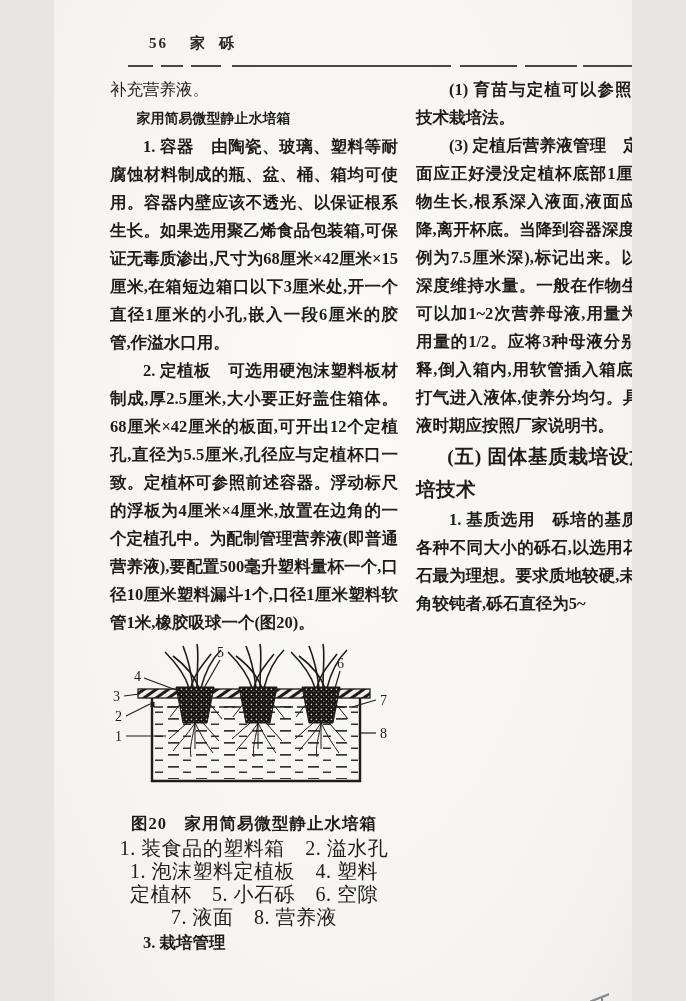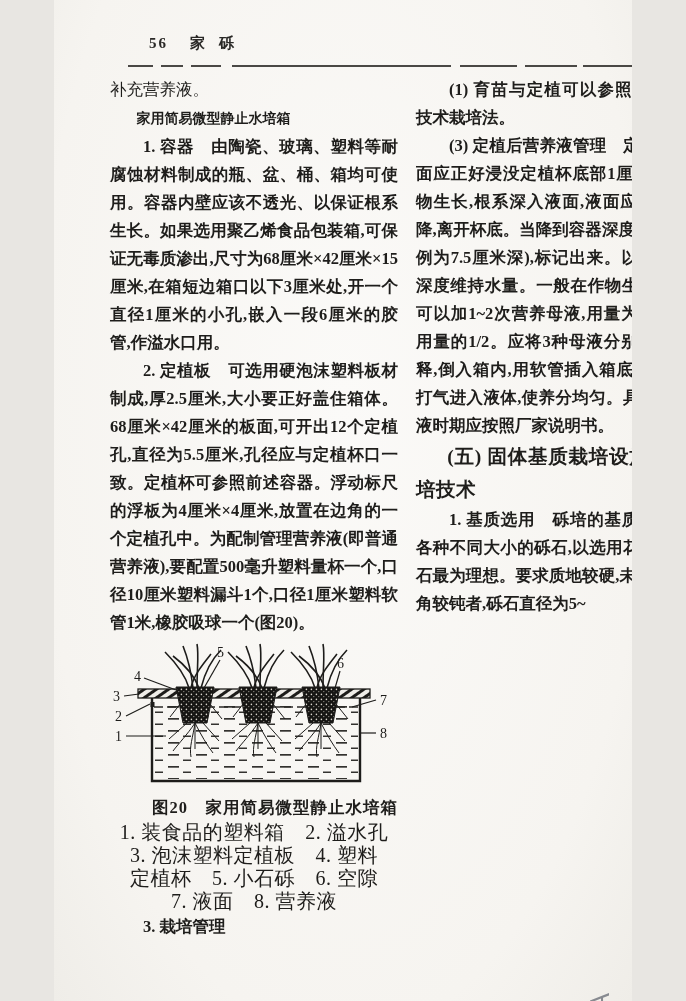--- a/index.html
+++ b/index.html
@@ -38,21 +38,21 @@
   .col p { margin:0; }
   .indent { text-indent:2em;font-weight:bold; }
   .sub-heading { margin:0; font-size:14px; font-weight:700; text-indent:1.9em; line-height:29px; }
   .section-heading {
     margin:13px 0 5px; font-size:19.5px; font-weight:700;
     line-height:33px; text-indent:1.6em; letter-spacing:0.5px;
   }
   .gravel-heading { margin:4px 0 2px; font-size:16.5px; font-weight:700; text-indent:1em; }
   .fig { margin:6px 0 0; text-align:center; }
   .fig svg { display:block; margin:0 auto; }
-  .fig-caption { font-weight:700; font-size:16.5px; line-height:26px; margin-top:2px; letter-spacing:1px;text-align:right; }
+  .fig-caption { font-weight:700; font-size:16.5px; line-height:26px; margin-top:18px; letter-spacing:1px; }
   .fig-legend { font-size:20px; line-height:23px; letter-spacing:0.5px; }
   .manage-line { margin-top:8px; }
   .watermark {
     position:absolute; right:16px; bottom:10px;
     transform:rotate(-90deg); transform-origin:bottom right;
     font-family:"Liberation Sans","DejaVu Sans",sans-serif;
     font-size:27px; letter-spacing:2px; color:#878a90; font-weight:500;
   }
 </style>
 </head>
@@ -190,21 +190,21 @@
             <text x="107" y="14">5</text>
             <text x="227" y="25">6</text>
             <text x="270" y="62">7</text>
             <text x="270" y="95">8</text>
           </g>
         </svg>
 
         <div class="fig-caption">图20　家用简易微型静止水培箱</div>
         <div class="fig-legend">
           <div>1. 装食品的塑料箱　2. 溢水孔</div>
-          <div>3. 泡沫塑料定植板　4. 塑料</div>
+          <div>1. 泡沫塑料定植板　4. 塑料</div>
           <div>定植杯　5. 小石砾　6. 空隙</div>
           <div>7. 液面　8. 营养液</div>
         </div>
       </div>
 
       <p class="indent manage-line">3. 栽培管理</p>
     </div>
 
     <div class="col">
       <p class="indent">(1) 育苗与定植可以参照深 液流技术栽培法。</p>

